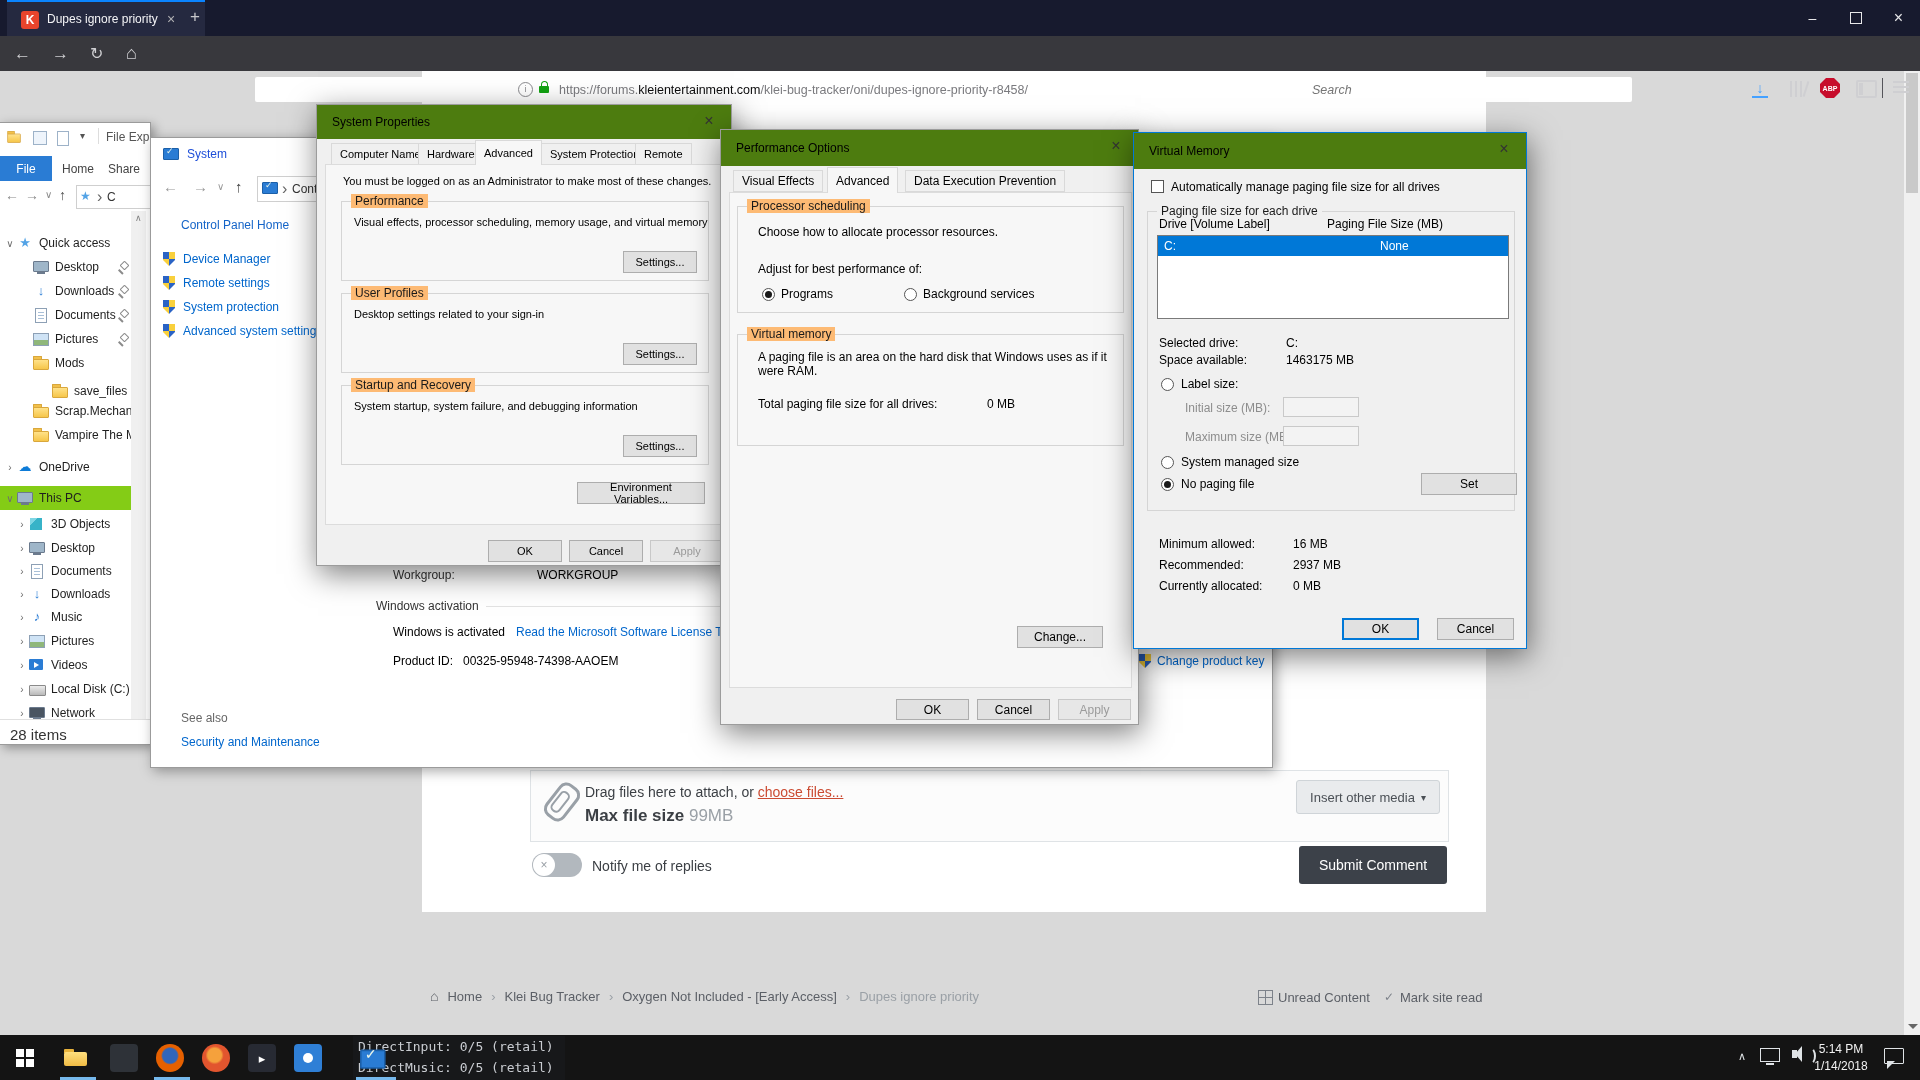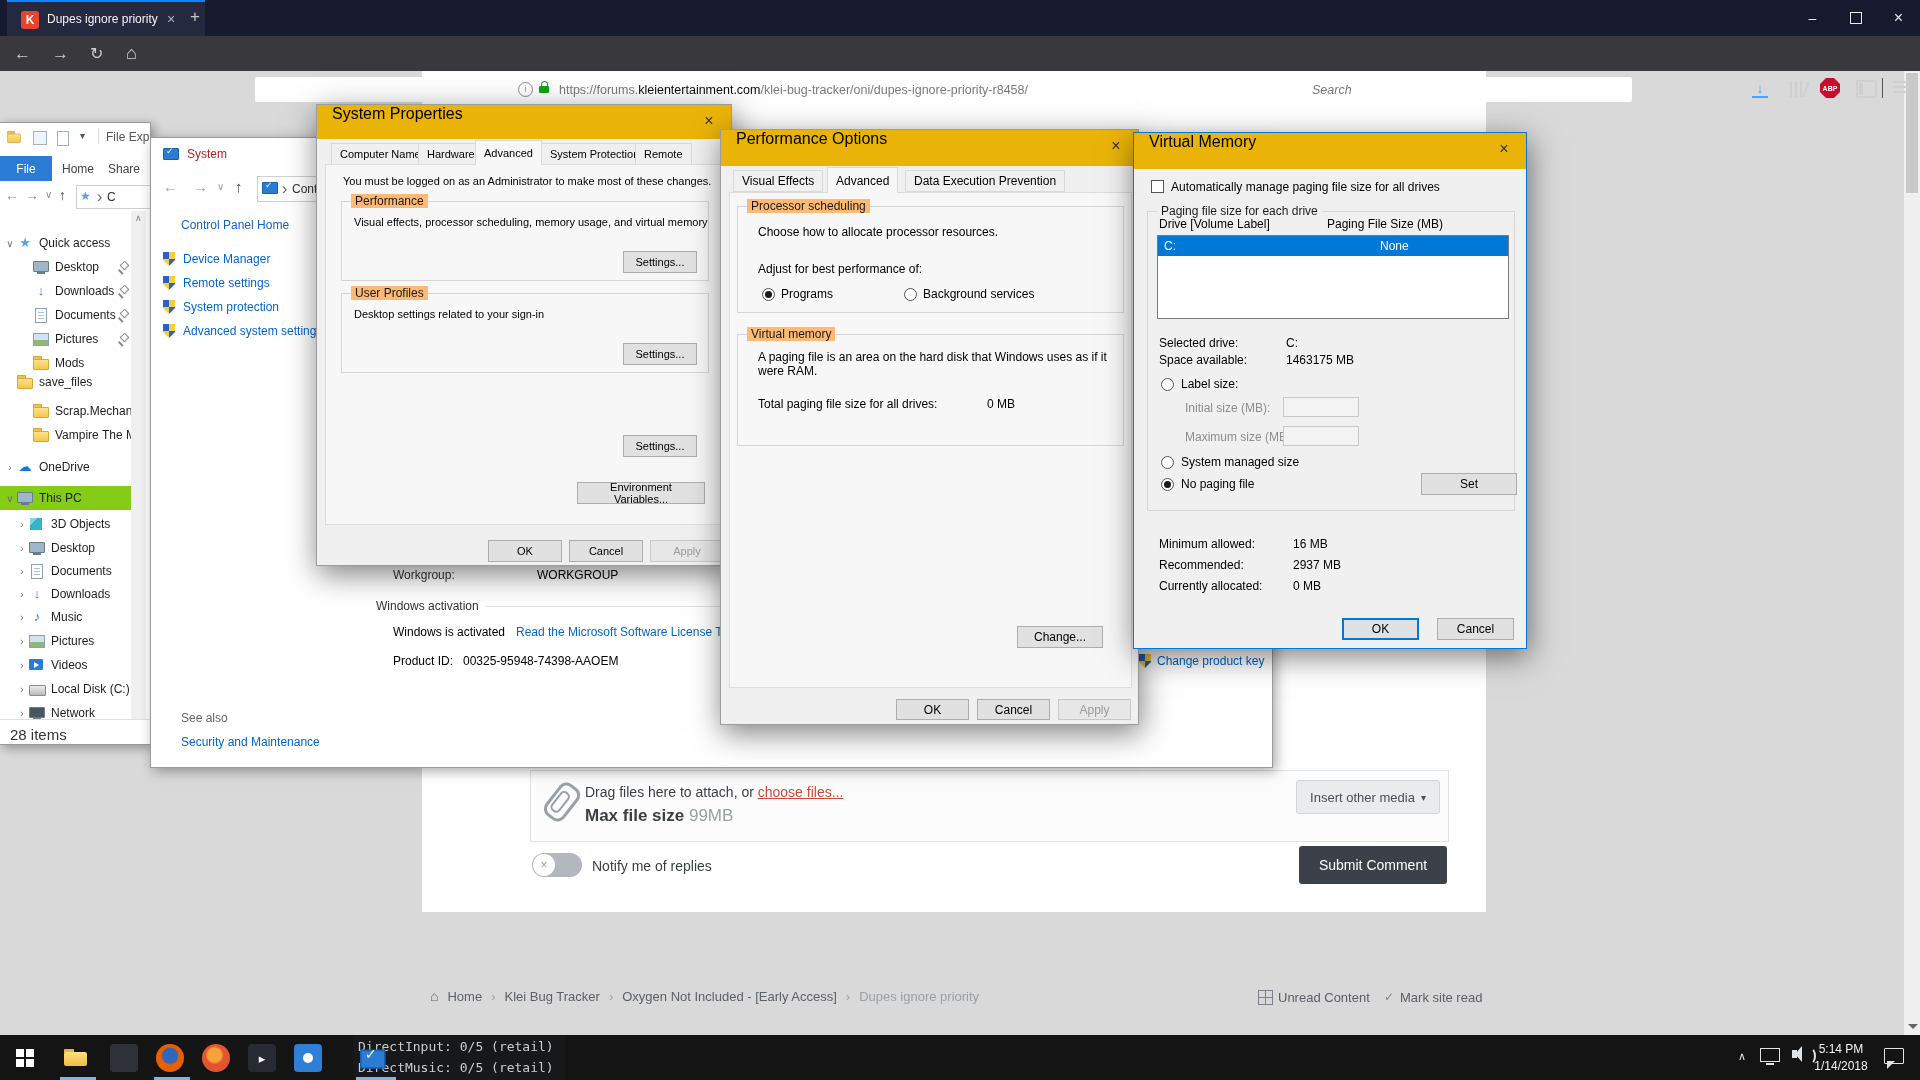--- a/index.html
+++ b/index.html
@@ -94,21 +94,21 @@
   .ic-vid::after{content:"";position:absolute;left:6px;top:5px;width:0;height:0;border:3px solid transparent;border-left:5px solid #fff}
   .ic-sysmon{position:relative}
   .ic-sysmon::before{content:"";position:absolute;left:0;top:1px;width:14px;height:10px;background:#2a7cd4;border:1px solid #1b5fa8;border-radius:1px}
   .ic-sysmon::after{content:"✓";position:absolute;left:3px;top:-1px;color:#e9f5e9;font-size:9px}
   .shield{position:relative;width:12px;height:14px;flex:none;clip-path:polygon(0 0,100% 0,100% 58%,50% 100%,0 58%);
           background:linear-gradient(90deg,#2a63c5 50%,#f9d03c 50%),linear-gradient(90deg,#f9d03c 50%,#2a63c5 50%);
           background-size:100% 50%;background-position:0 0,0 100%;background-repeat:no-repeat}
   
   .dlg{position:absolute;background:#f0f0f0;border:1px solid #9c9c9c;box-shadow:2px 8px 28px rgba(0,0,0,.5);font-size:12px;box-sizing:border-box}
   .dlg.active{border-color:#0078d7}
-  .dtitle{position:absolute;left:0;top:0;right:0;height:34px;background:#eab308;display:flex;padding-left:15px;font-size:16px;color:#000}
+  .dtitle{position:absolute;left:0;top:0;right:0;height:34px;background:#4d7c0f;display:flex;align-items:center;padding-left:15px;font-size:12px;color:#000}
   .dx{position:absolute;top:0;right:0;width:44px;height:32px;display:flex;align-items:center;justify-content:center;font-size:16px;color:#333}
   .pane{position:absolute;background:#f7f7f7;border:1px solid #dcdcdc;z-index:2;box-sizing:border-box}
   .tabn{position:absolute;height:22px;padding:0 8px;display:flex;align-items:center;border:1px solid #d9d9d9;background:#f0f0f0;font-size:12px;z-index:1;box-sizing:border-box}
   .tabn.on{background:#f7f7f7;border-bottom:none;z-index:3}
   .grp{position:absolute;border:1px solid #d5d5d5;box-sizing:border-box}
   .grp .lab{position:absolute;top:-8px;left:9px;background:#fdba74;padding:0 4px;font-size:12px;color:#1a1a1a;white-space:nowrap}
   .grp.g0 .lab{background:#f0f0f0}
   .btn{position:absolute;background:#e1e1e1;border:1px solid #adadad;display:flex;align-items:center;justify-content:center;font-size:12px;color:#000;box-sizing:border-box}
   .btn.dis{color:#9b9b9b;border-color:#c8c8c8;background:#e7e7e7}
   .btn.def{border:2px solid #0078d7}
@@ -274,21 +274,21 @@
     </div>
   <div class="xrow" style="top:204px;padding-left:32px">
     <span class="ic ic-pic"></span>
       <span class="xlab">Pictures</span>
       <span class="pin"></span>
     </div>
   <div class="xrow" style="top:228px;padding-left:32px">
     <span class="ic ic-folder"></span>
       <span class="xlab">Mods</span>
     </div>
-  <div class="xrow" style="top:247px;padding-left:16px">
+  <div class="xrow" style="top:256px;padding-left:51px">
     <span class="ic ic-folder"></span>
       <span class="xlab">save_files</span>
     </div>
   <div class="xrow" style="top:276px;padding-left:32px">
     <span class="ic ic-folder"></span>
       <span class="xlab">Scrap.Mechanic.</span>
     </div>
   <div class="xrow" style="top:300px;padding-left:32px">
     <span class="ic ic-folder"></span>
       <span class="xlab">Vampire The Ma</span>
@@ -353,21 +353,21 @@
     <span class="g g-tray" style="left:4px;top:2px;color:#808080;font-size:9px"></span>
   </div>
   <div class="abs" style="left:0;top:596px;width:151px;height:27px;background:#fff;border-top:1px solid #e0e0e0">
     <span class="t" style="left:10px;top:6px;font-size:15px;color:#333">28 items</span>
   </div>
 </div>
 
 
 <div class="swin">
   <span class="ic ic-sysmon" style="position:absolute;left:12px;top:9px;width:16px;height:14px"></span>
-  <span class="t" style="left:36px;top:9px;color:#b91c1c">System</span>
+  <span class="t" style="left:36px;top:9px;color:#1d4ed8">System</span>
   <span class="g g-back" style="left:12px;top:40px;color:#999;font-size:15px"></span>
   <span class="g g-fwd" style="left:42px;top:40px;color:#999;font-size:15px"></span>
   <span class="g g-chevd" style="left:66px;top:43px;color:#999;font-size:10px"></span>
   <span class="g g-up" style="left:84px;top:40px;color:#444;font-size:15px"></span>
   <div class="abs" style="left:106px;top:38px;width:500px;height:24px;border:1px solid #cfcfcf;background:#fff">
     <span class="ic ic-sysmon" style="position:absolute;left:4px;top:4px;width:16px;height:14px"></span>
     <span class="g g-chevr" style="left:24px;top:3px;color:#666"></span>
     <span class="t" style="left:34px;top:5px;color:#333">Cont</span>
   </div>
   <span class="t" style="left:30px;top:80px;color:#1464c8">Control Panel Home</span>
@@ -420,20 +420,24 @@
   <div class="grp" style="left:24px;top:96px;width:368px;height:80px;z-index:3">
     <span class="lab f11">Performance</span>
     <span class="t f11" style="left:12px;top:14px">Visual effects, processor scheduling, memory usage, and virtual memory</span>
   </div>
   <button class="btn f11" style="left:306px;top:146px;width:74px;height:22px;z-index:3">Settings...</button>
   <div class="grp" style="left:24px;top:188px;width:368px;height:80px;z-index:3">
     <span class="lab f11">User Profiles</span>
     <span class="t f11" style="left:12px;top:14px">Desktop settings related to your sign-in</span>
   </div>
   <button class="btn f11" style="left:306px;top:238px;width:74px;height:22px;z-index:3">Settings...</button>
+  <div class="grp" style="left:24px;top:280px;width:368px;height:80px;z-index:3">
+    <span class="lab f11">Startup and Recovery</span>
+    <span class="t f11" style="left:12px;top:14px">System startup, system failure, and debugging information</span>
+  </div>
   <button class="btn f11" style="left:306px;top:330px;width:74px;height:22px;z-index:3">Settings...</button>
   <button class="btn f11" style="left:260px;top:377px;width:128px;height:22px;z-index:3">Environment Variables...</button>
   <button class="btn f11" style="left:171px;top:435px;width:74px;height:22px">OK</button>
   <button class="btn f11" style="left:252px;top:435px;width:74px;height:22px">Cancel</button>
   <button class="btn f11 dis" style="left:333px;top:435px;width:74px;height:22px">Apply</button>
 </div>
 
 
 <div class="dlg" style="left:720px;top:129px;width:419px;height:596px;z-index:16">
   <div class="dtitle" style="height:36px">

